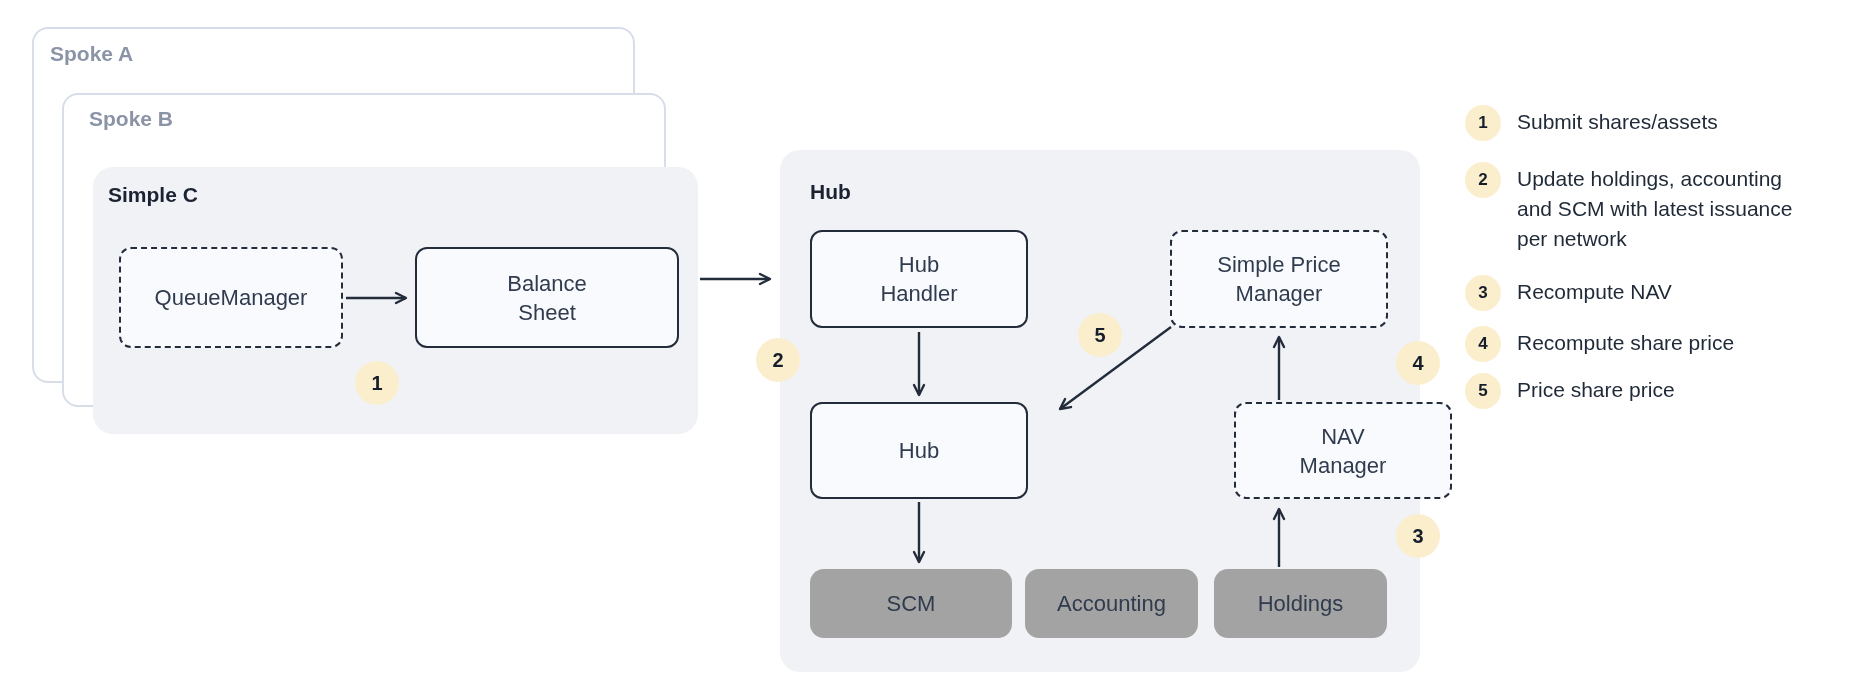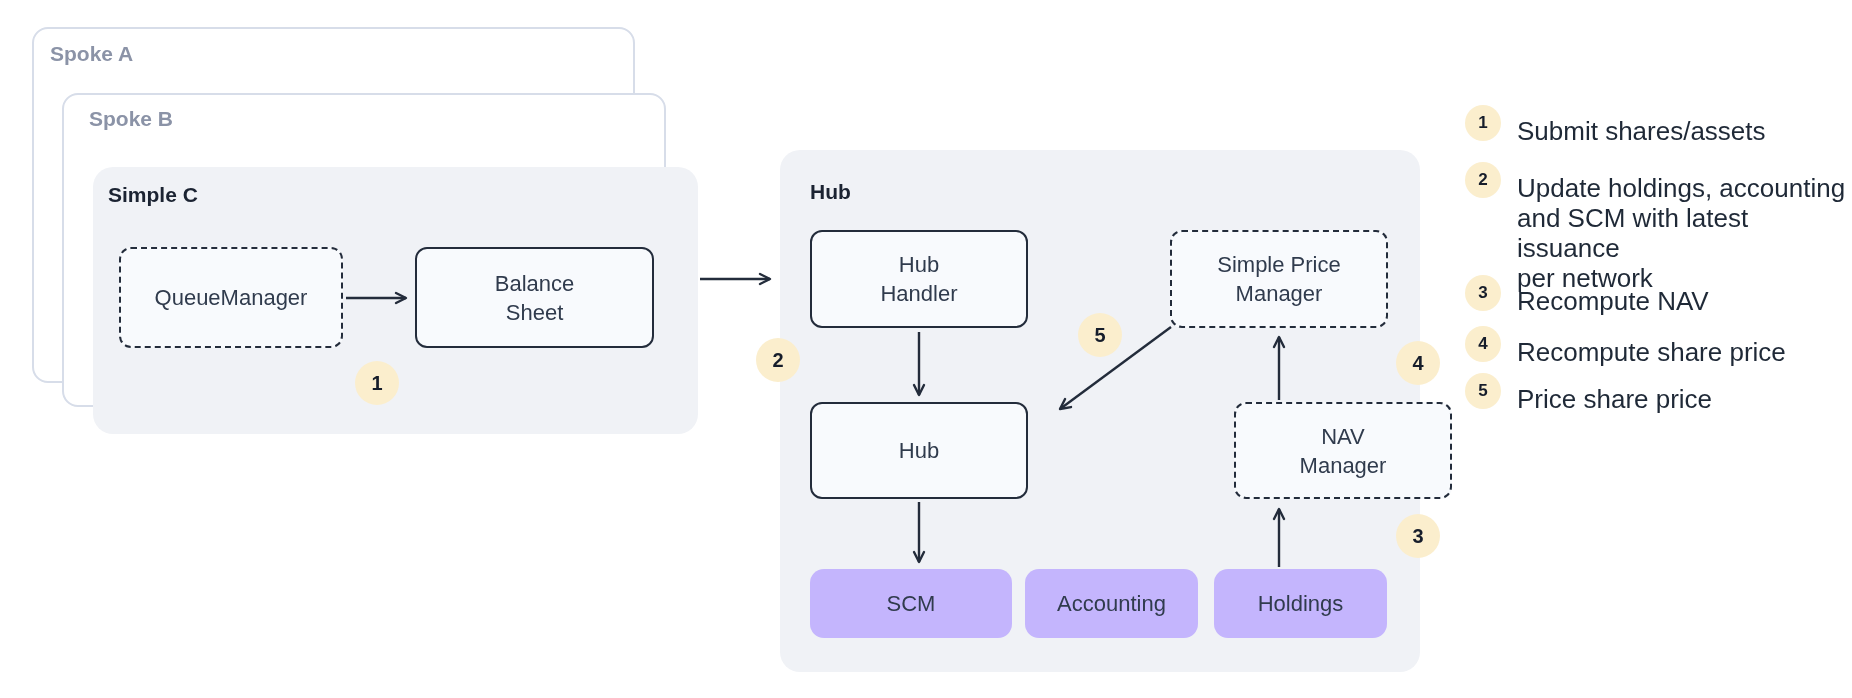--- a/index.html
+++ b/index.html
@@ -21,62 +21,62 @@
   .section-label{
     position:absolute;font-size:21px;font-weight:700;color:#1b2332;white-space:nowrap;
   }
   
   .node{
     position:absolute;box-sizing:border-box;border-radius:12px;background:#f8fafd;
     display:flex;align-items:center;justify-content:center;text-align:center;
   }
   .node.solid{border:2.5px solid #232c3b;}
   .node.dashed{border:2px dashed #232c3b;}
-  .node.plain{border:none;background:#c4b5fd;border-radius:14px;}
+  .node.plain{border:none;background:#a3a3a3;border-radius:14px;}
   .node .label{
     font-size:22px;line-height:29px;color:#303b4d;white-space:pre-line;width:100%;
   }
   
   .badge{
     position:absolute;width:44px;height:44px;border-radius:50%;background:#fbeecd;
     display:flex;align-items:center;justify-content:center;
     font-size:20px;font-weight:700;color:#161d2b;z-index:6;
   }
   .badge.small{width:36px;height:36px;font-size:17px;}
   
   svg.arrows{position:absolute;left:0;top:0;width:1852px;height:698px;pointer-events:none;z-index:4;}
   svg.arrows line{stroke:#232c3b;stroke-width:2.4;}
   
   .legend-row{
     position:absolute;display:flex;align-items:flex-start;gap:16px;
   }
   .legend-row .badge{position:static;flex:0 0 auto;}
   .legend-text{
-    font-size:26px;line-height:30px;color:#1f2937;white-space:pre-line;
-    margin-top:11px;max-width:340px;
+    font-size:21px;line-height:30px;color:#1f2937;white-space:pre-line;
+    margin-top:2px;max-width:340px;
   }
 </style>
 </head>
 <body>
 
 <div class="canvas">
 
   <div class="card" style="left:32px;top:27px;width:603px;height:356px;"></div>
   <div class="card-label" style="left:50px;top:42px;">Spoke A</div>
 
   <div class="card" style="left:62px;top:93px;width:604px;height:314px;"></div>
   <div class="card-label" style="left:89px;top:107px;">Spoke B</div>
 
   <div class="panel" style="left:93px;top:167px;width:605px;height:267px;"></div>
   <div class="section-label" style="left:108px;top:183px;">Simple C</div>
 
   <div class="node dashed" style="left:119px;top:247px;width:224px;height:101px;">
     <span class="label">QueueManager</span>
   </div>
-  <div class="node solid" style="left:415px;top:247px;width:239px;height:101px;">
+  <div class="node solid" style="left:415px;top:247px;width:264px;height:101px;">
     <span class="label">Balance
 Sheet</span>
   </div>
   <div class="badge" style="left:355px;top:361px;">1</div>
 
   <div class="panel" style="left:780px;top:150px;width:640px;height:522px;"></div>
   <div class="section-label" style="left:810px;top:180px;">Hub</div>
 
   <div class="node solid" style="left:810px;top:230px;width:218px;height:98px;">
     <span class="label">Hub

